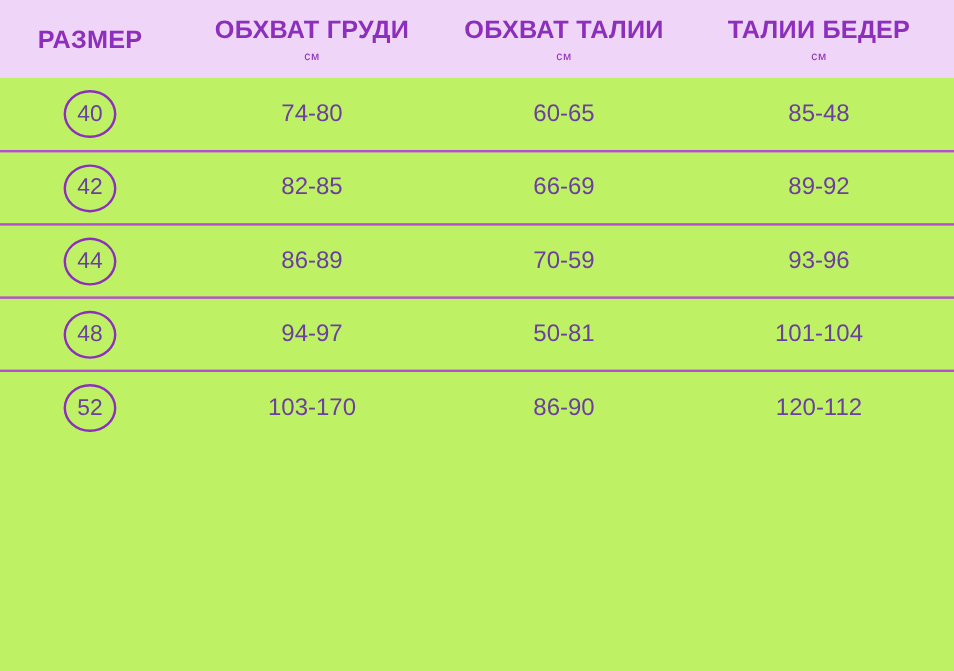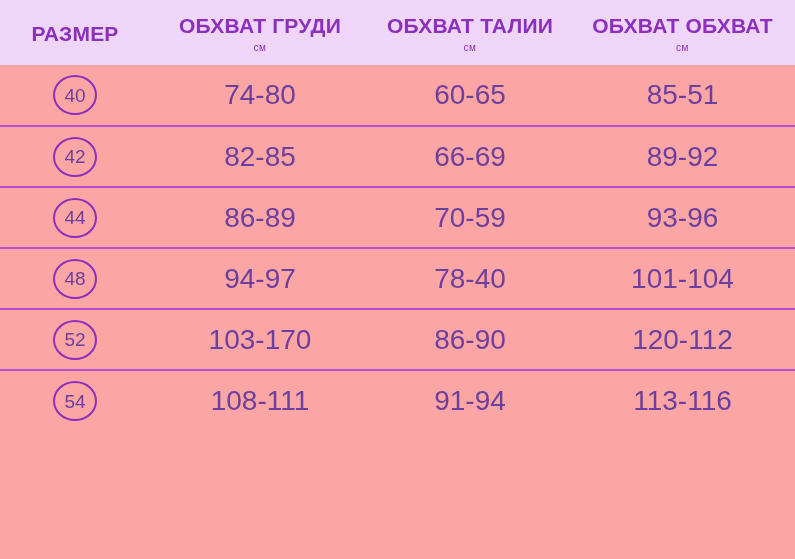--- a/index.html
+++ b/index.html
@@ -6,21 +6,21 @@
   html, body {
     margin: 0;
     padding: 0;
     background: #ffffff;
     font-family: "Liberation Sans", sans-serif;
   }
   #page {
     width: 795px;
     height: 559px;
     position: relative;
-    background: #fca5a5;
+    background: #bef264;
     overflow: hidden;
   }
   table.size-table {
     width: 795px;
     border-collapse: collapse;
     table-layout: fixed;
   }
   thead tr.header-row {
     background: #efd5f7;
   }
@@ -74,21 +74,21 @@
     height: 40px;
     border: 2px solid #8c2fbd;
     border-radius: 50%;
     color: #6b3f9e;
     font-size: 19px;
     line-height: 1;
     background: transparent;
   }
   td.value-cell {
     color: #6b3f9e;
-    font-size: 28px;
+    font-size: 20px;
   }
 </style>
 </head>
 <body>
 
 <div id="page">
   <table class="size-table">
     <colgroup>
       <col class="col-size">
       <col class="col-chest">
@@ -102,33 +102,33 @@
         </th>
         <th class="header-cell">
           <span>ОБХВАТ ГРУДИ</span>
           <span class="unit">см</span>
         </th>
         <th class="header-cell">
           <span>ОБХВАТ ТАЛИИ</span>
           <span class="unit">см</span>
         </th>
         <th class="header-cell">
-          <span>ОБХВАТ ОБХВАТ</span>
+          <span>ТАЛИИ БЕДЕР</span>
           <span class="unit">см</span>
         </th>
       </tr>
     </thead>
     <tbody>
       <tr class="data-row">
         <td class="cell size-cell">
           <span class="size-badge">40</span>
         </td>
         <td class="cell value-cell">74-80</td>
         <td class="cell value-cell">60-65</td>
-        <td class="cell value-cell">85-51</td>
+        <td class="cell value-cell">85-48</td>
       </tr>
       <tr class="data-row">
         <td class="cell size-cell">
           <span class="size-badge">42</span>
         </td>
         <td class="cell value-cell">82-85</td>
         <td class="cell value-cell">66-69</td>
         <td class="cell value-cell">89-92</td>
       </tr>
       <tr class="data-row">
@@ -137,34 +137,26 @@
         </td>
         <td class="cell value-cell">86-89</td>
         <td class="cell value-cell">70-59</td>
         <td class="cell value-cell">93-96</td>
       </tr>
       <tr class="data-row">
         <td class="cell size-cell">
           <span class="size-badge">48</span>
         </td>
         <td class="cell value-cell">94-97</td>
-        <td class="cell value-cell">78-40</td>
+        <td class="cell value-cell">50-81</td>
         <td class="cell value-cell">101-104</td>
       </tr>
       <tr class="data-row">
         <td class="cell size-cell">
           <span class="size-badge">52</span>
         </td>
         <td class="cell value-cell">103-170</td>
         <td class="cell value-cell">86-90</td>
         <td class="cell value-cell">120-112</td>
       </tr>
-      <tr class="data-row">
-        <td class="cell size-cell">
-          <span class="size-badge">54</span>
-        </td>
-        <td class="cell value-cell">108-111</td>
-        <td class="cell value-cell">91-94</td>
-        <td class="cell value-cell">113-116</td>
-      </tr>
     </tbody>
   </table>
 </div>
 
 </body></html>

